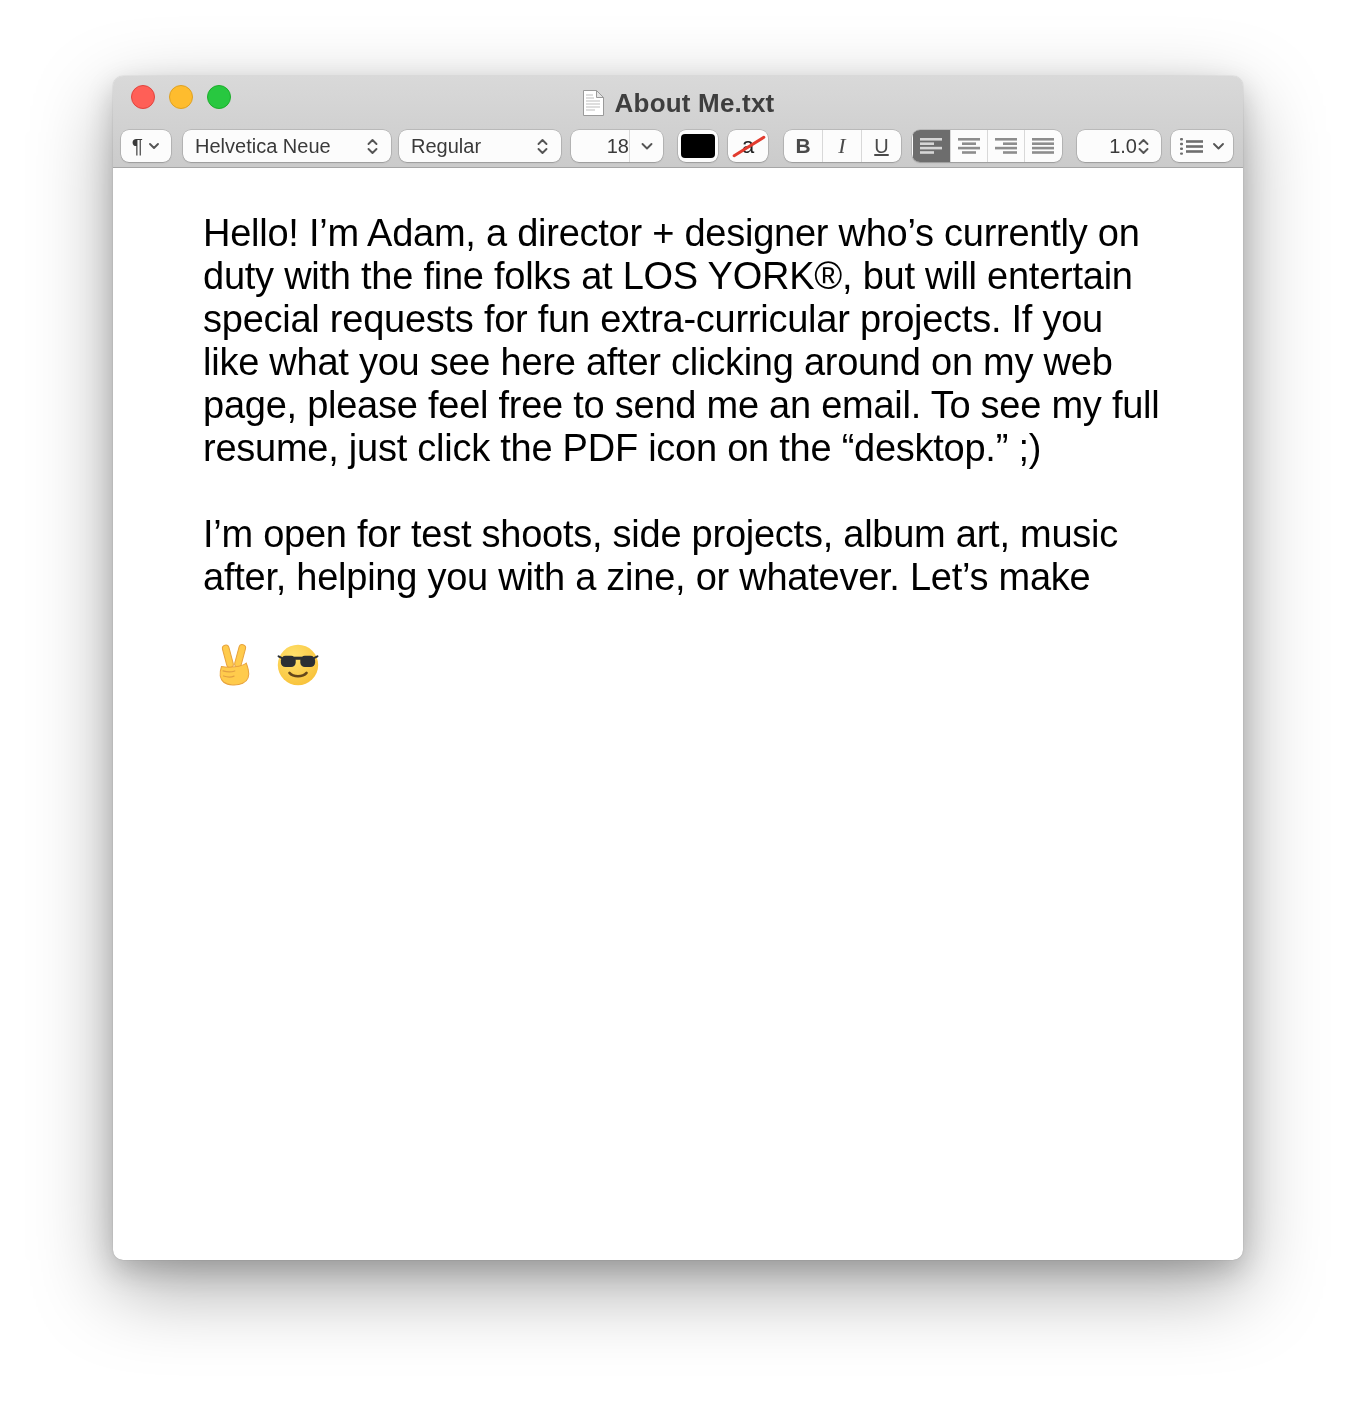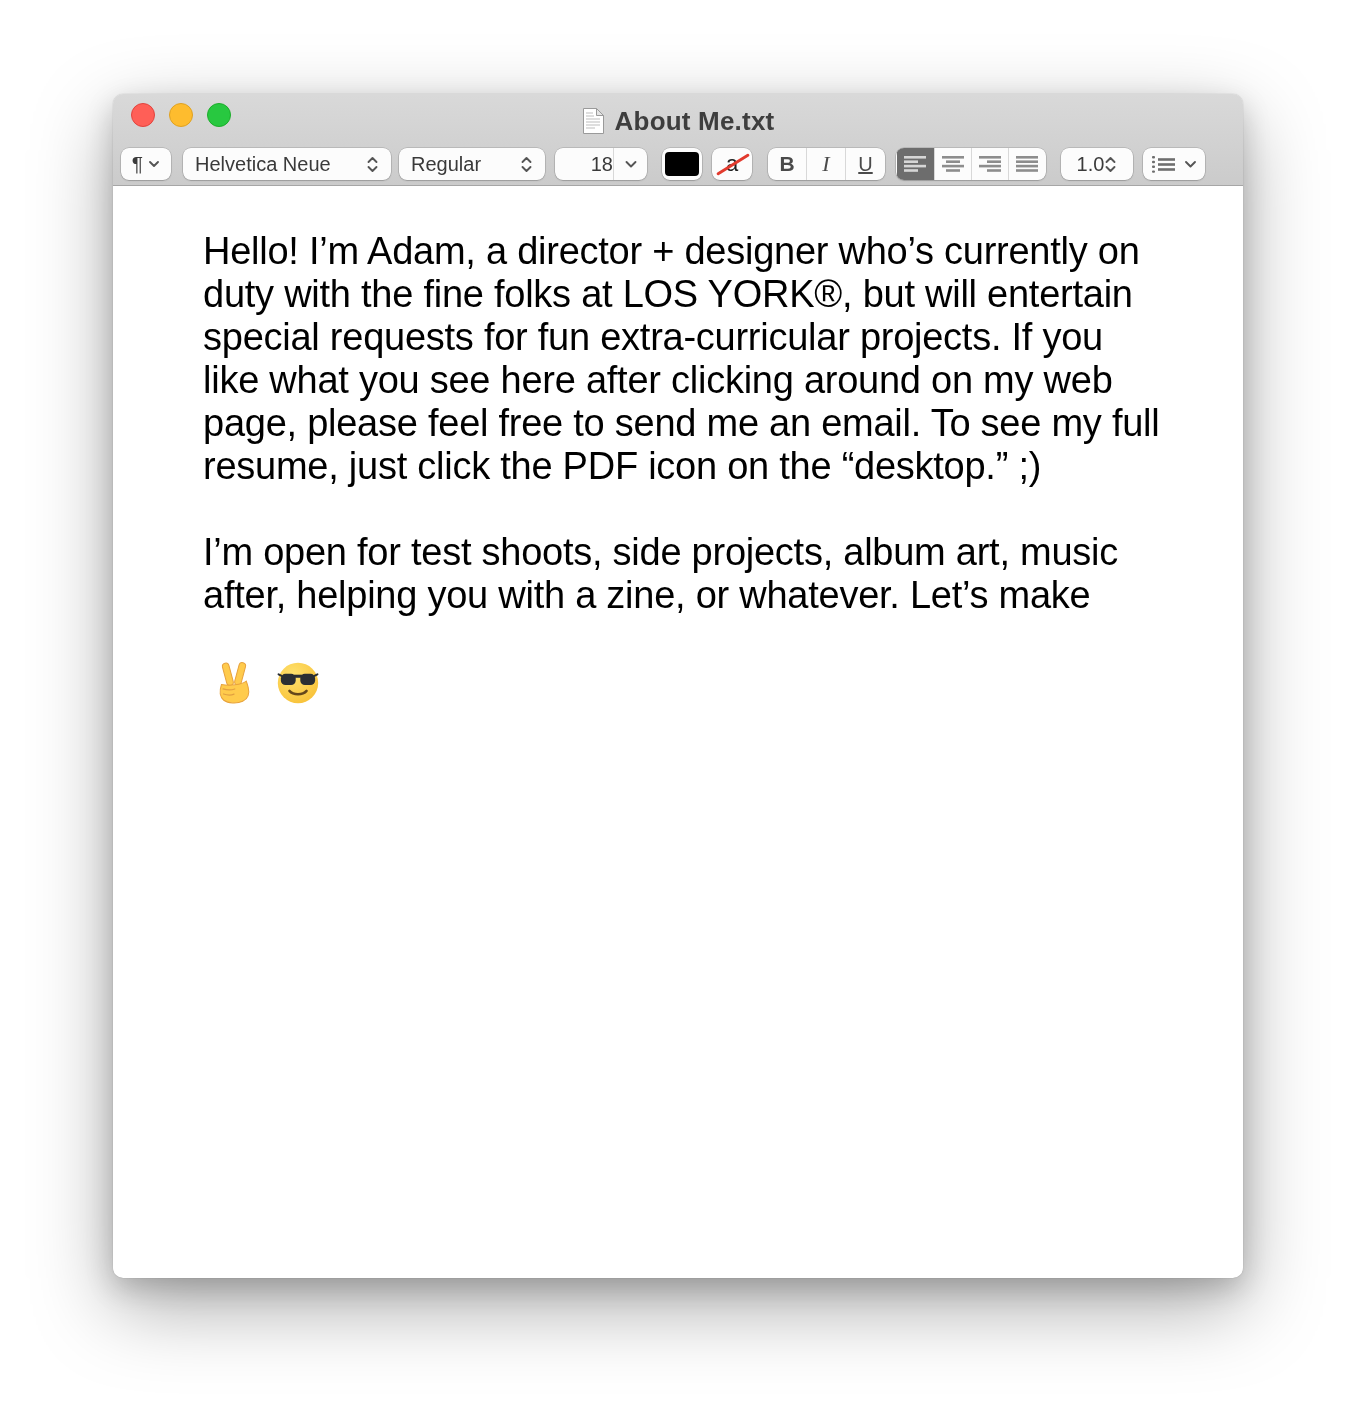--- a/index.html
+++ b/index.html
@@ -1,21 +1,21 @@
 <!DOCTYPE html>
 <html><head>
 <meta charset="utf-8">
 <style>
   * { margin:0; padding:0; box-sizing:border-box; }
   html,body { width:1354px; height:1410px; background:#ffffff;
               font-family:"Liberation Sans", sans-serif; }
   .stage { position:relative; width:1354px; height:1410px; background:#fff; overflow:hidden; }
 
   .window {
-    position:absolute; left:113px; top:94px; width:1130px; height:1184px;
+    position:absolute; left:113px; top:76px; width:1130px; height:1184px;
     border-radius:10px; overflow:hidden; background:#fff;
     box-shadow:0 28px 80px rgba(0,0,0,.34), 0 10px 28px rgba(0,0,0,.18), 0 0 1px rgba(0,0,0,.35);
   }
 
   
   .header { height:92px; background:linear-gradient(#d9d9d9,#cbcbcb); border-bottom:1px solid #a6a6a6; }
   .titlebar { position:relative; height:48px; }
   .traffic { position:absolute; left:18px; top:9px; display:flex; gap:14px; }
   .tl { width:24px; height:24px; border-radius:50%; display:inline-block; }
   .tl.red    { background:#ff5f57; border:1px solid #e0443e; }
@@ -97,21 +97,21 @@
         </div>
 
         <div class="btn" style="width:208px; margin-left:12px; justify-content:space-between; padding:0 12px;">
           <span>Helvetica Neue</span>
           <svg width="13" height="19" viewBox="0 0 13 19" class="chev">
               <path d="M2.5 7 L6.5 3 L10.5 7"></path>
               <path d="M2.5 12 L6.5 16 L10.5 12"></path>
             </svg>
         </div>
 
-        <div class="btn" style="width:146px; margin-left:8px; justify-content:space-between; padding:8px 12px;">
+        <div class="btn" style="width:162px; margin-left:8px; justify-content:space-between; padding:8px 12px;">
           <span>Regular</span>
           <svg width="13" height="19" viewBox="0 0 13 19" class="chev">
               <path d="M2.5 7 L6.5 3 L10.5 7"></path>
               <path d="M2.5 12 L6.5 16 L10.5 12"></path>
             </svg>
         </div>
 
         <div class="btn" style="width:92px; margin-left:10px; padding:0;">
           <span style="flex:1; text-align:right;">18</span>
           <span class="divider-v"></span>
@@ -172,21 +172,21 @@
           <span class="seg" style="width:37px;">
             <svg width="24" height="18" viewBox="0 0 24 18">
               <rect class="bar" x="1" y="1" width="22" height="2.6"></rect>
                 <rect class="bar" x="1" y="5.4" width="22" height="2.6"></rect>
               <rect class="bar" x="1" y="9.8" width="22" height="2.6"></rect>
                 <rect class="bar" x="1" y="14.2" width="22" height="2.6"></rect>
             </svg>
           </span>
         </div>
 
-        <div class="btn" style="width:72px; margin-left:15px; justify-content:center; padding:0 11px;">
+        <div class="btn" style="width:84px; margin-left:15px; justify-content:flex-end; padding:0 11px;">
           <span>1.0</span>
           <svg width="13" height="19" viewBox="0 0 13 19" class="chev">
               <path d="M2.5 7 L6.5 3 L10.5 7"></path>
               <path d="M2.5 12 L6.5 16 L10.5 12"></path>
             </svg>
         </div>
 
         <div class="btn" style="width:62px; margin-left:10px; gap:8px;">
           <svg width="25" height="19" viewBox="0 0 25 19">
             <g fill="#6e6e6e">

